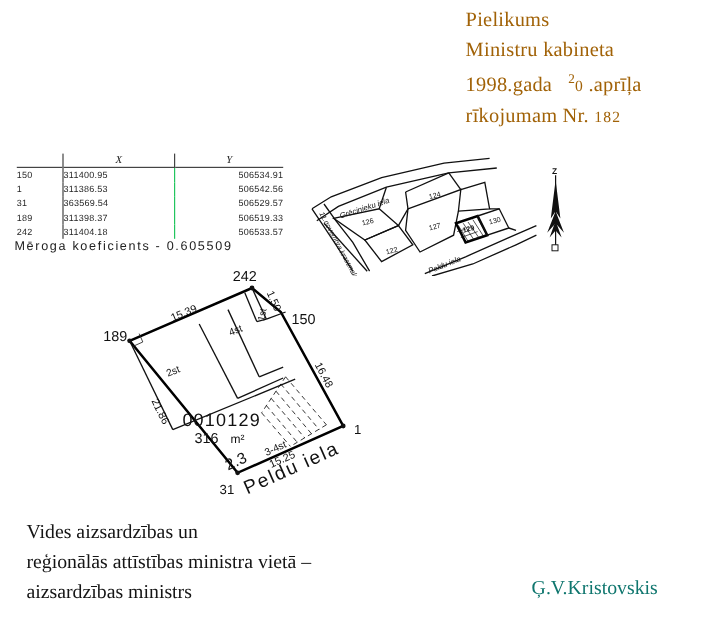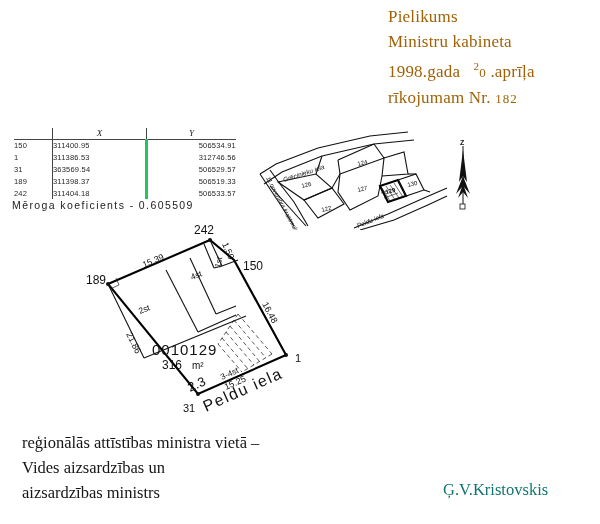--- a/index.html
+++ b/index.html
@@ -37,21 +37,21 @@
     font-family:"Liberation Serif", serif;
   }
   .coords thead tr{border-bottom:1px solid #444;}
   .coords td{
     font-size:7.5px;padding:1.4px 0;color:#262626;
     letter-spacing:.2px;
   }
   .c-pt{width:38px;text-align:left;padding-left:12px;
         border-right:1px solid #444;}
   .c-x{width:92px;text-align:left;padding-left:14px;
-       border-right:3px solid #22c55e;}
+       border-right:1px solid #22c55e;}
   .c-y{text-align:right;padding-left:16px;}
   .coords th.c-pt,.coords th.c-x{border-right:1px solid #444;}
   .scale-line{
     position:absolute;left:12px;top:199px;
     font-size:10.5px;letter-spacing:1.4px;color:#222;
     font-family:"Liberation Sans", sans-serif;
     white-space:nowrap;
   }
 
   
@@ -107,21 +107,21 @@
       </thead>
       <tbody>
         <tr>
           <td class="c-pt">150</td>
           <td class="c-x">311400.95</td>
           <td class="c-y">506534.91</td>
         </tr>
         <tr>
           <td class="c-pt">1</td>
           <td class="c-x">311386.53</td>
-          <td class="c-y">312746.56</td>
+          <td class="c-y">506542.56</td>
         </tr>
         <tr>
           <td class="c-pt">31</td>
           <td class="c-x">363569.54</td>
           <td class="c-y">506529.57</td>
         </tr>
         <tr>
           <td class="c-pt">189</td>
           <td class="c-x">311398.37</td>
           <td class="c-y">506519.33</td>
@@ -258,19 +258,19 @@
 
       <text class="txt" x="66" y="133" font-size="15" letter-spacing="1"><tspan>0010129</tspan></text>
       <text class="txt" x="76" y="147" font-size="12"><tspan>316</tspan></text>
       <text class="txt" x="106" y="147" font-size="10"><tspan>m²</tspan></text>
 
       <text class="txt" font-size="16" font-family="Liberation Serif" letter-spacing="1.5" transform="translate(120,190) rotate(-24)"><tspan>Peldu iela</tspan></text>
     </svg>
   </div>
 
   <div class="sig">
+    <div class="l">Vides aizsardzības un</div>
     <div class="l">reģionālās attīstības ministra vietā –</div>
-    <div class="l">Vides aizsardzības un</div>
     <div class="l">aizsardzības ministrs</div>
   </div>
   <div class="signame">Ģ.V.Kristovskis</div>
 
 </div>
 
 </body></html>

